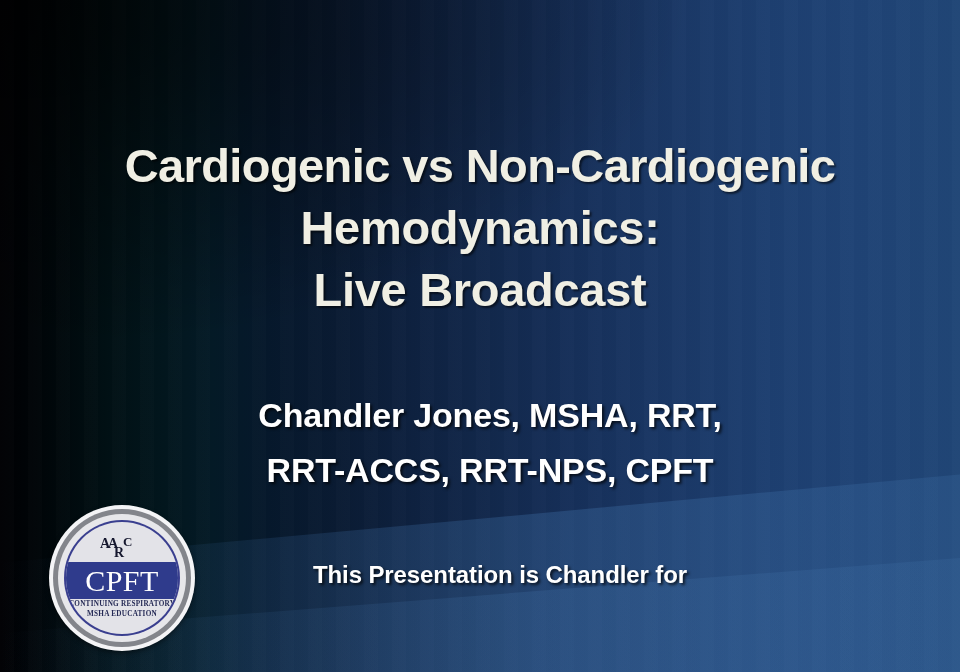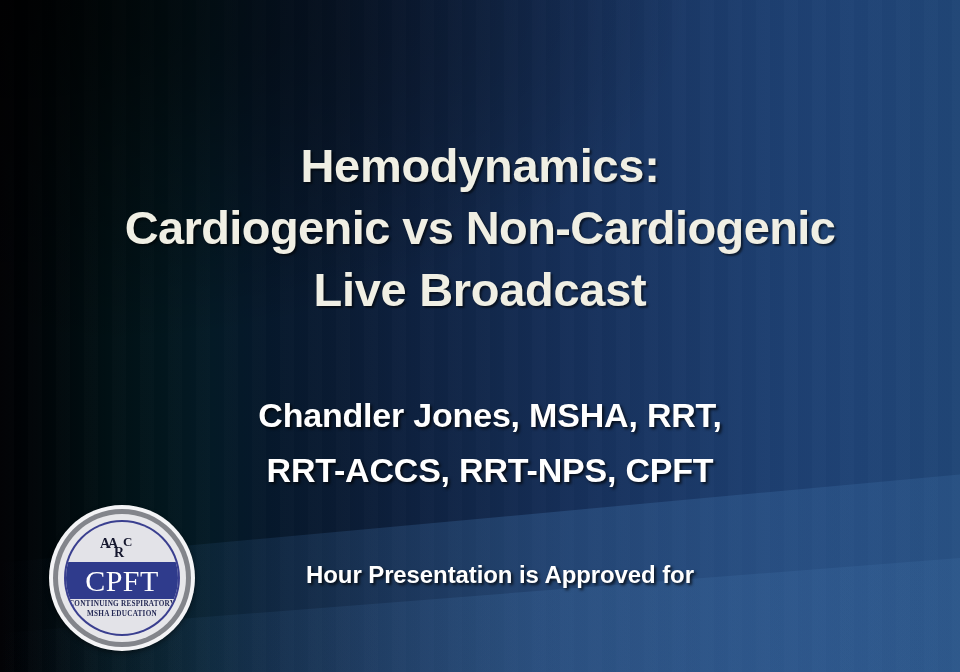--- a/index.html
+++ b/index.html
@@ -235,32 +235,32 @@
 
   <div class="bg-base"></div>
   <div class="bg-bands"></div>
   <div class="bg-vignette"></div>
   <div class="bg-wedge"></div>
   <div class="bg-wedge2"></div>
 
   <div class="content">
 
     <div class="title-block">
+      <div class="title-line wide">Cardiogenic vs Non-Cardiogenic</div>
       <div class="title-line">Hemodynamics:</div>
-      <div class="title-line wide">Cardiogenic vs Non-Cardiogenic</div>
       <div class="title-line">Live Broadcast</div>
     </div>
 
     <div class="presenter-block">
       <div class="presenter-line">Chandler Jones, MSHA, RRT,</div>
       <div class="presenter-line">RRT-ACCS, RRT-NPS, CPFT</div>
     </div>
 
     <div class="approval-block">
-      <div class="approval-line">Hour Presentation is Approved for</div>
+      <div class="approval-line">This Presentation is Chandler for</div>
     </div>
 
     <div class="logo">
       <div class="logo-ring-outer"></div>
       <div class="logo-ring-gray"></div>
       <div class="logo-ring-light"></div>
       <div class="logo-ring-navy"></div>
       <div class="logo-face">
 
         <div class="logo-aarc">

